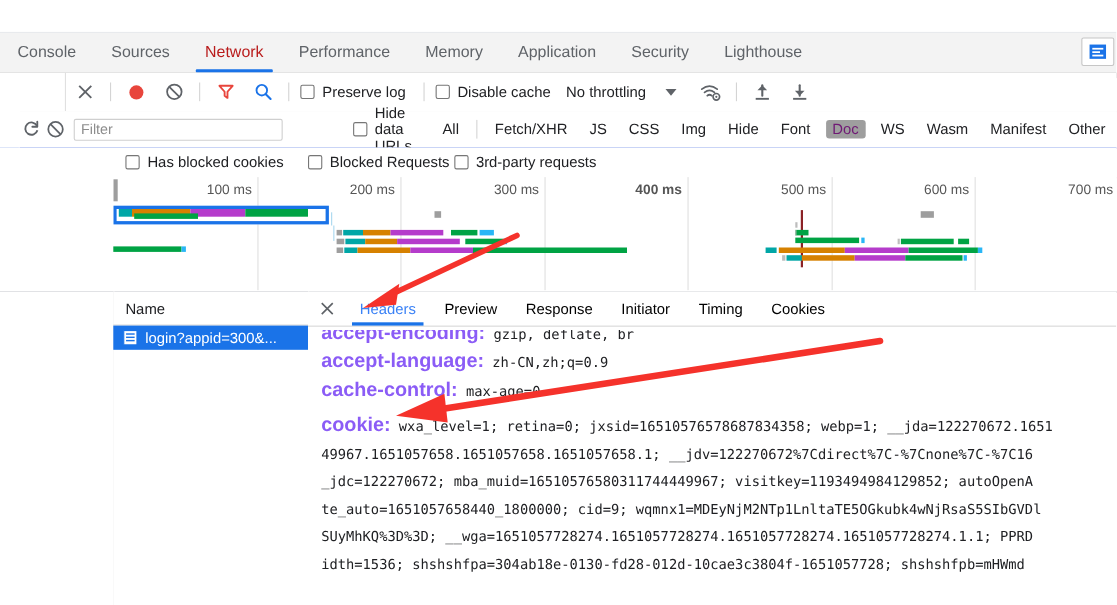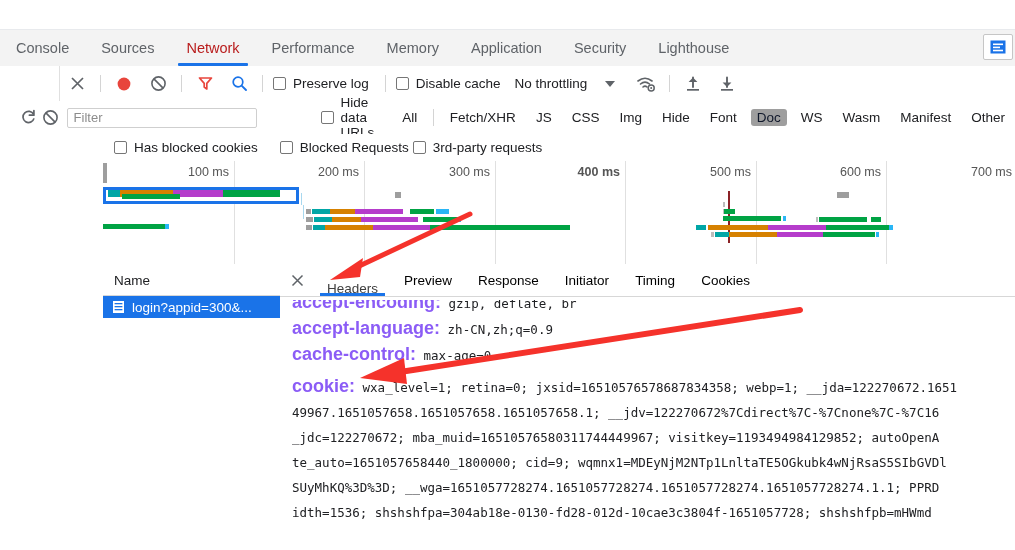--- a/index.html
+++ b/index.html
@@ -83,21 +83,21 @@
     width: 215px; height: 20px; margin-left: 6px;
     border: 1px solid #cfcfcf; border-radius: 2px; background:#fff;
     font-family:"Liberation Sans", sans-serif; font-size:13px; color:#202124;
     padding: 0 6px; box-sizing: border-box; outline:none;
   }
   .filter-input::placeholder { color:#8c8c8c; }
   .type-pill {
     font-size:13.5px; color:#202124; padding: 1px 6px; border-radius:3px;
     margin: 0 4px; white-space: nowrap;
   }
-  .type-pill.sel { background:#9e9e9e; color:#0f172a; }
+  .type-pill.sel { background:#9e9e9e; color:#701a75; }
 
   
   .filterrow2 {
     position: absolute; top: 134px; left: 0; width: 1015px; height: 27px;
     background:#fff; border-bottom:1px solid #d9d9d9;
     display:flex; align-items:center;
   }
   .fr2-pad { width: 110px; height:100%; }
 
   
@@ -136,21 +136,21 @@
     background:#1a73e8; color:#fff; font-size:13.5px; white-space:nowrap; overflow:hidden;
   }
 
   .detail { position:absolute; left:280px; top:0; right:0; height:285px; background:#fff; overflow:hidden;}
   .detail-tabs {
     height:31px; border-bottom:1px solid #d7d7d7; display:flex; align-items:center;
     background:#fff; position:relative; z-index:3;
   }
   .dt-close { width:34px; display:flex; align-items:center; justify-content:center; }
   .dt-tab { padding: 0 13px; font-size:13.5px; color:#000000; position:relative; height:31px; display:flex; align-items:center;}
-  .dt-tab.active { color:#404040;align-items:flex-end; }
+  .dt-tab.active { color:#3b82f6; }
   .dt-tab.active::after {
     content:""; position:absolute; left:6px; right:6px; bottom:0; height:3px; background:#1a73e8;
   }
 
   .hdr-body {
     position:absolute; left:0; top:31px; right:0; bottom:0;
     padding: 0 0 0 12px; overflow:hidden;
     font-family:"DejaVu Sans Mono", monospace; font-size:12.5px; color:#202124;
   }
   .hline { line-height:25px; white-space:nowrap; }

